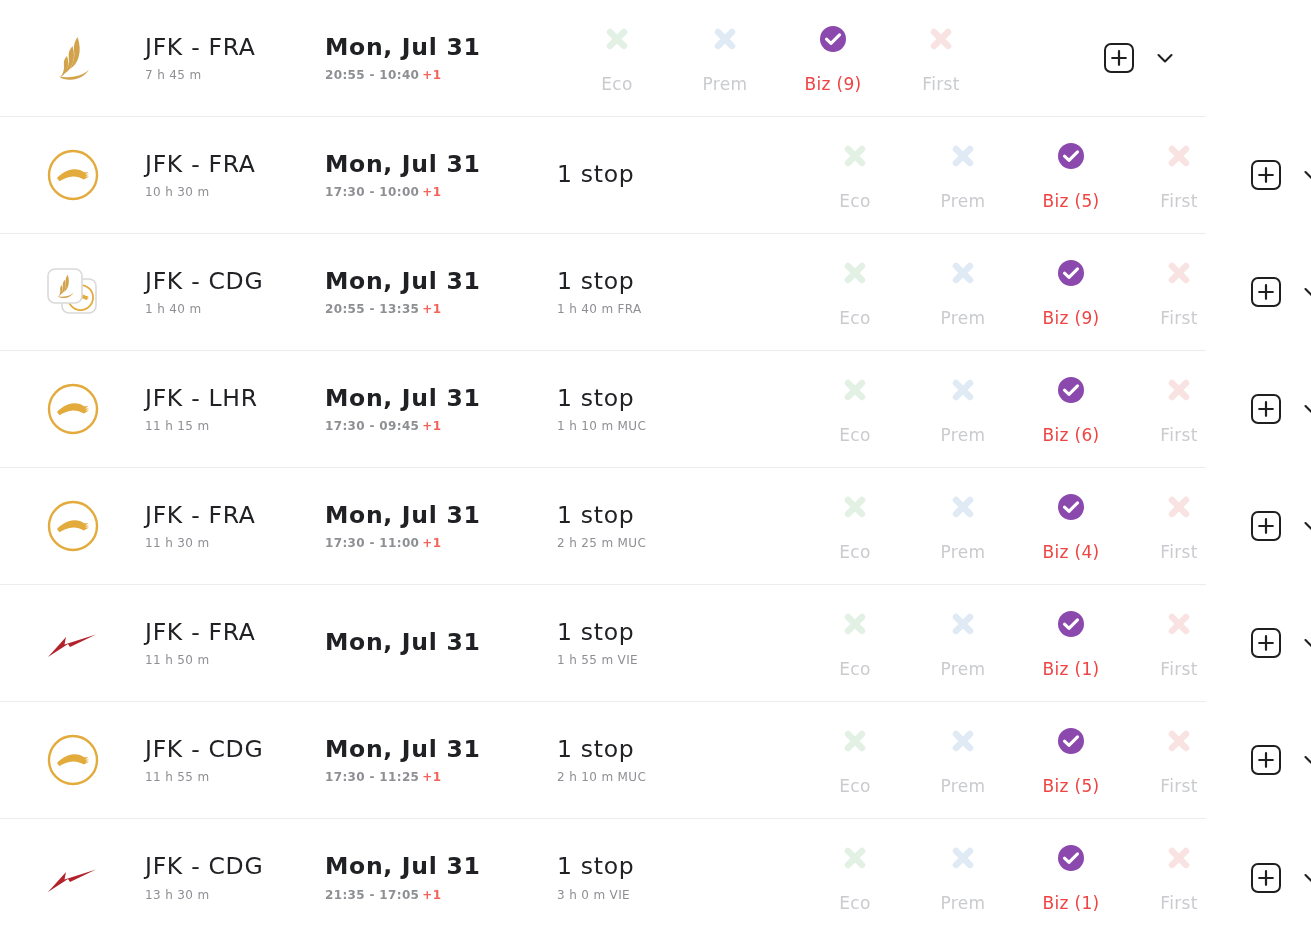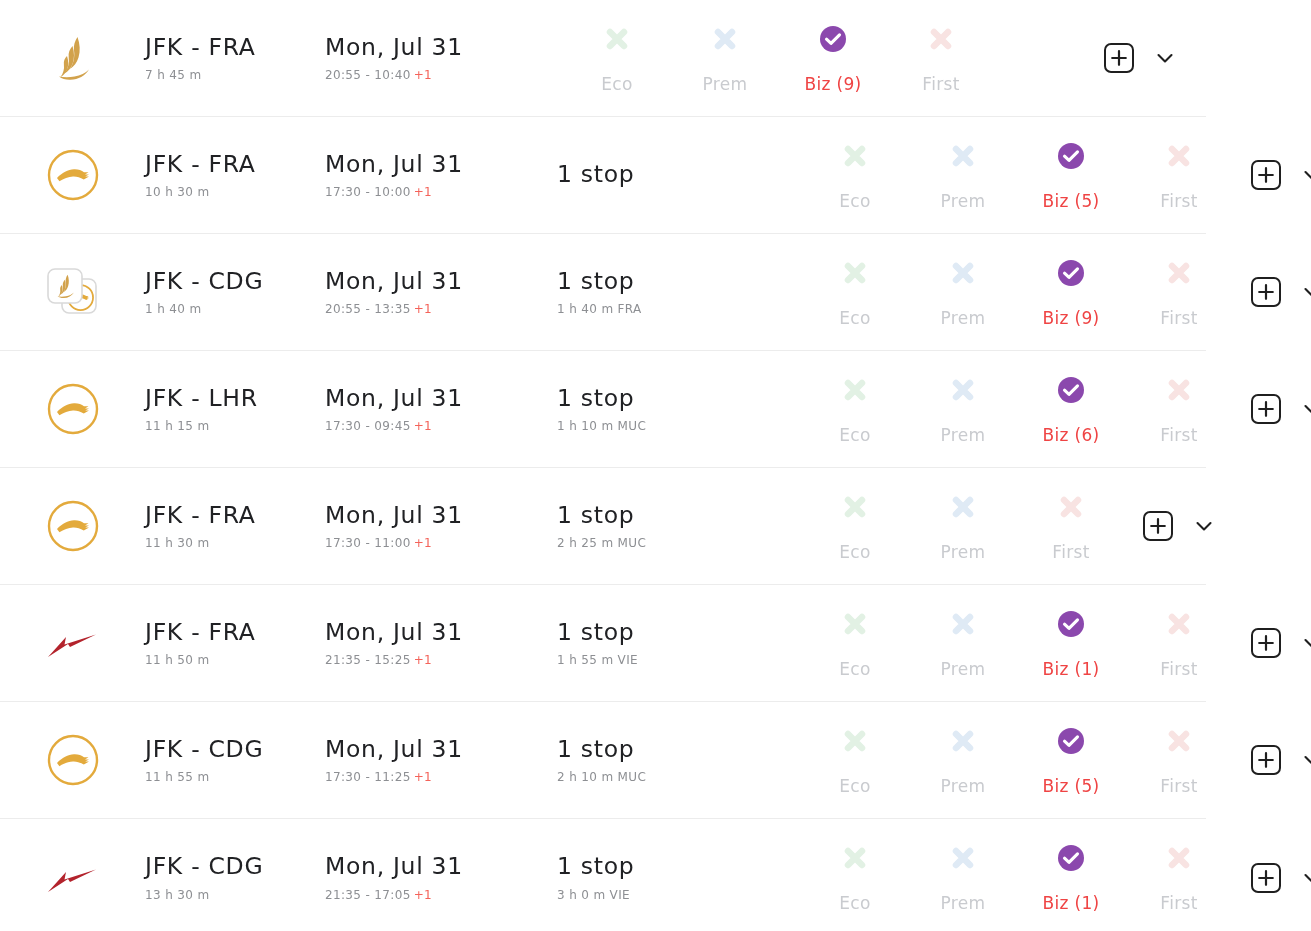--- a/index.html
+++ b/index.html
@@ -48,20 +48,21 @@
   .logo-box svg { display: block; }
 
   
   .route-cell {
     width: 180px;
     flex: 0 0 180px;
   }
   .depart-cell {
     width: 232px;
     flex: 0 0 232px;
+    font-weight: bold;
   }
   .stops-cell {
     width: 238px;
     flex: 0 0 238px;
   }
 
   .line-main {
     font-size: 23.5px;
     color: #202124;
     letter-spacing: 0.7px;
@@ -490,20 +491,29 @@
           <div class="cabin-label">Eco</div>
         </div>
         <div class="cabin">
           <div class="cabin-icon">
             <svg width="30" height="30" viewBox="0 0 30 30">
               <path d="M8 8 L22 22 M22 8 L8 22" stroke="#dfeaf5" stroke-width="6.5" stroke-linecap="round"></path>
             </svg>
           </div>
           <div class="cabin-label">Prem</div>
         </div>
+        <div class="cabin available">
+          <div class="cabin-icon">
+            <svg width="30" height="30" viewBox="0 0 30 30">
+              <circle cx="15" cy="15" r="13" fill="#8b48ad"></circle>
+              <path d="M8.5 15.2 L13 19.3 L21.5 10.8" fill="none" stroke="#ffffff" stroke-width="3.1" stroke-linecap="round" stroke-linejoin="round"></path>
+            </svg>
+          </div>
+          <div class="cabin-label">Biz (4)</div>
+        </div>
         <div class="cabin">
           <div class="cabin-icon">
             <svg width="30" height="30" viewBox="0 0 30 30">
               <path d="M8 8 L22 22 M22 8 L8 22" stroke="#f8e3e2" stroke-width="6.5" stroke-linecap="round"></path>
             </svg>
           </div>
           <div class="cabin-label">First</div>
         </div>
       </div>
       <div class="actions-cell">
@@ -530,21 +540,20 @@
             <path d="M4 34 L22 14 L20.5 21.5 L52 11.5 L26 24 L24 21 Z" fill="#b3232c"></path>
           </svg>
         </div>
       </div>
       <div class="route-cell">
         <div class="line-main">JFK - FRA</div>
         <div class="line-sub">11 h 50 m</div>
       </div>
       <div class="depart-cell">
         <div class="line-main">Mon, Jul 31</div>
-        <div class="line-sub"><span>21:35 - 15:25</span><span class="plus-day">+1</span></div>
       </div>
       <div class="stops-cell">
         <div class="line-main">1 stop</div>
         <div class="line-sub">1 h 55 m VIE</div>
       </div>
       <div class="cabins-cell">
         <div class="cabin">
           <div class="cabin-icon">
             <svg width="30" height="30" viewBox="0 0 30 30">
               <path d="M8 8 L22 22 M22 8 L8 22" stroke="#e2f1e4" stroke-width="6.5" stroke-linecap="round"></path>

